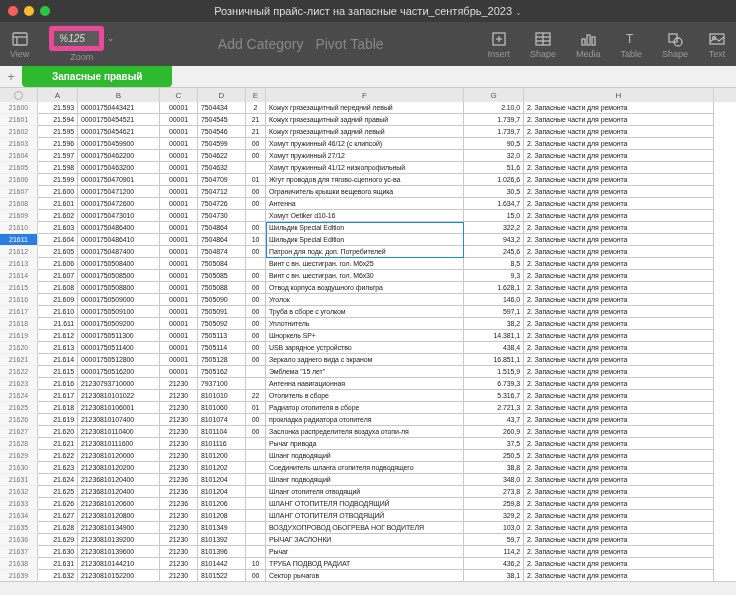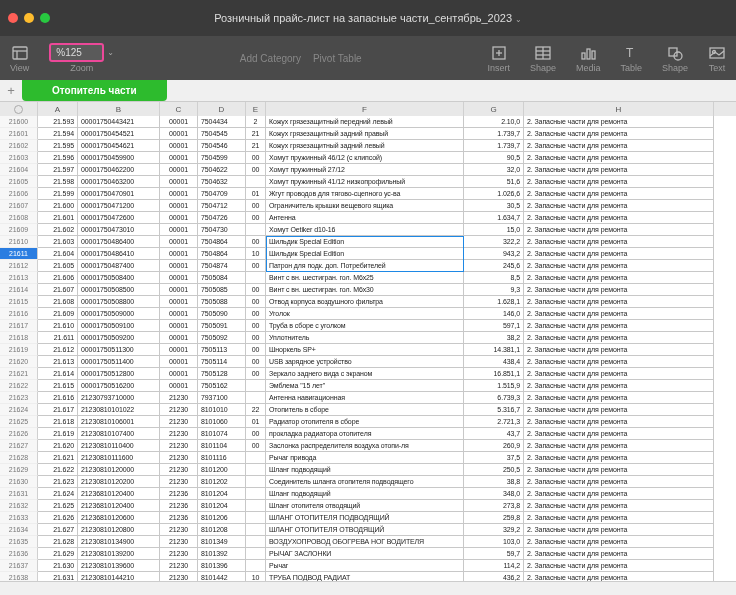--- a/index.html
+++ b/index.html
@@ -1,33 +1,33 @@
 <!DOCTYPE html>
 <html><head>
 <meta charset="utf-8">
 <style>
 * { margin: 0; padding: 0; box-sizing: border-box; }
 html, body { width: 736px; height: 595px; font-family: -apple-system, "Helvetica Neue", Arial, sans-serif; overflow: hidden; background: #f5f5f5; }
-.titlebar { height: 36px; background: #3a3a3a; display: flex; align-items: center; padding: 0 8px; gap: 6px; position: relative; }
+.titlebar { height: 22px; background: #3a3a3a; display: flex; align-items: center; padding: 0 8px; gap: 6px; position: relative; }
 .traffic { display: flex; gap: 6px; }
 .dot { width: 10px; height: 10px; border-radius: 50%; }
 .dot.red { background: #ff5f57; }
 .dot.yellow { background: #febc2e; }
 .dot.green { background: #28c840; }
 .title { position: absolute; left: 50%; transform: translateX(-50%); color: #ddd; font-size: 11px; }
 .title-caret { font-size: 8px; margin-left: 3px; color: #aaa; }
 .toolbar { height: 44px; background: #4a4a4a; display: flex; align-items: center; color: #bbb; font-size: 9px; }
 .tool-group { display: flex; flex-direction: column; align-items: center; padding: 2px 10px; gap: 1px; }
 .tool-icon { width: 18px; height: 18px; display: flex; align-items: center; justify-content: center; }
 .tool-icon svg { stroke: #bbb; fill: none; stroke-width: 1.3; }
 .tool-zoom { display: flex; align-items: center; gap: 3px; }
-.tool-zoom input { width: 55px; background: #5a5a5a; border: 2px solid #ec4899; border-radius: 3px; color: #ddd; font-size: 10px; padding: 2px 5px; }
+.tool-zoom input { width: 55px; background: #5a5a5a; border: 5px solid #ec4899; border-radius: 3px; color: #ddd; font-size: 10px; padding: 2px 5px; font-style: italic; }
 .tool-spacer { flex: 1; }
 .tool-label { color: #999; }
-.tool-center { color: #888; font-size: 10px; display: flex; gap: 12px; }
+.tool-center { color: #888; font-size: 14px; display: flex; gap: 12px; }
 .sheet-tabs { height: 22px; background: #f0f0f0; display: flex; align-items: stretch; border-bottom: 1px solid #ccc; }
 .add-btn { width: 22px; display: flex; align-items: center; justify-content: center; color: #888; font-size: 13px; cursor: pointer; }
 .sheet-tab { background: #2dbb2d; color: #fff; font-size: 10px; font-weight: 600; padding: 0 30px; display: flex; align-items: center; border-radius: 0 0 4px 4px; }
 .rowhead-top { height: 14px; background: #e8e8e8; display: flex; }
 .rowhead-corner { width: 38px; border-right: 1px solid #d0d0d0; display:flex; align-items:center; justify-content:center; }
 .rowhead-corner .circ { width:9px; height:9px; border:1px solid #aaa; border-radius:50%; }
 .colheads { display: flex; flex: 1; }
 .colhead { border-right: 1px solid #d0d0d0; font-size: 8px; color: #555; display: flex; align-items: center; justify-content: center; background: #e8e8e8; }
 .grid-wrap { position: relative; height: calc(595px - 22px - 44px - 22px - 14px); overflow: hidden; background: #fff; }
 .grid { position: absolute; top: 0; left: 0; }
@@ -137,21 +137,21 @@
           <circle cx="6" cy="8" r="1.5"></circle>
           <path d="M2 12 L7 8 L11 11 L16 7"></path>
         </svg>
       </div>
       <span class="tool-label">Text</span>
     </div>
 </div>
 
 <div class="sheet-tabs">
   <div class="add-btn">+</div>
-  <div class="sheet-tab">Отопитель части</div>
+  <div class="sheet-tab">Запасные правый</div>
 </div>
 
 <div class="rowhead-top">
   <div class="rowhead-corner">
       <div class="circ"></div>
     </div>
   <div class="colheads" id="colheads">
       <div class="colhead" style="width: 40px;">A</div>
       <div class="colhead" style="width: 82px;">B</div>
       <div class="colhead" style="width: 38px;">C</div>

